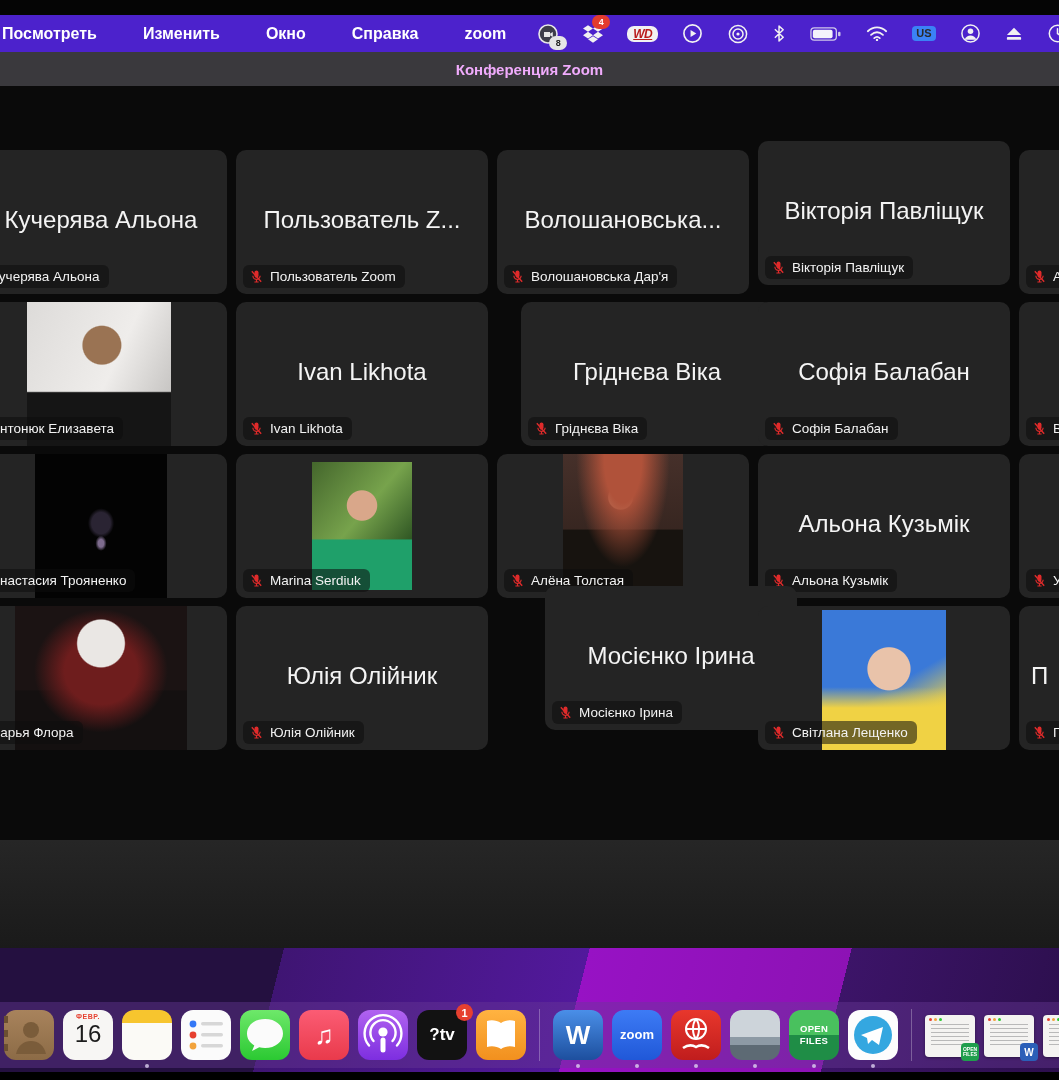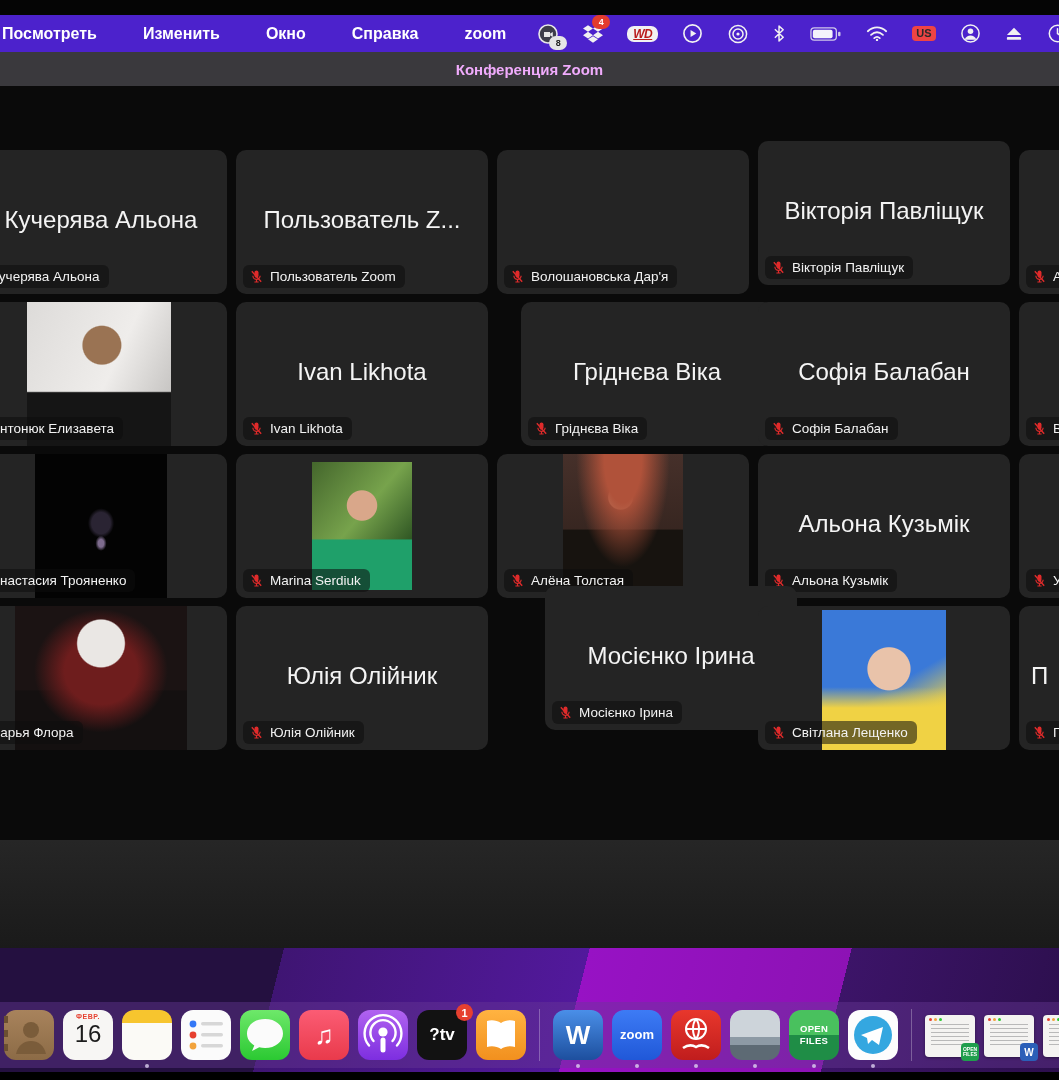--- a/index.html
+++ b/index.html
@@ -13,21 +13,21 @@
   .menu-item{font-size:16px;font-weight:600;color:#fff;padding:0 19px;white-space:nowrap;}
   .menu-item:first-child{padding-left:2px;}
   .status-items{display:flex;align-items:center;margin-left:auto;gap:0;height:100%;}
   .status-item{position:relative;display:flex;align-items:center;justify-content:center;
     height:100%;padding:0 12px;color:#fff;}
   .status-item svg{display:block;}
   .badge{position:absolute;right:4px;bottom:2px;min-width:14px;height:14px;border-radius:8px;
     background:#e6e6e6;color:#222;font-size:9px;font-weight:700;display:flex;align-items:center;
     justify-content:center;padding:0 2px;}
   .badge.red{background:#e33b2e;color:#fff;top:0;right:5px;bottom:auto;}
-  .kbd-box{background:#ef4444;color:#2a2a2a;font-size:11px;font-weight:700;border-radius:4px;
+  .kbd-box{background:#3b82f6;color:#2a2a2a;font-size:11px;font-weight:700;border-radius:4px;
     padding:2px 4px;line-height:1;}
   .wd-box{background:#f2f2f2;color:#b91c1c;font-size:12px;font-weight:800;font-style:italic;
     border-radius:7px;padding:2px 6px;line-height:1;letter-spacing:-0.5px;text-decoration:underline;}
   
   .titlebar{position:absolute;left:0;top:52px;width:100%;height:34px;background:#3a393d;
     display:flex;align-items:center;justify-content:center;border-bottom:1px solid #242424;}
   .titlebar .title{color:#f0abfc;font-size:15px;font-weight:700;}
   
   .meeting{position:absolute;left:0;top:86px;width:100%;height:862px;background:#0a0a0a;overflow:hidden;}
   .tile{position:absolute;width:252px;height:144px;background:#242424;border-radius:10px;overflow:hidden;}
@@ -214,20 +214,21 @@
             <svg class="micoff" width="15" height="15" viewBox="0 0 24 24">
  <path d="M12 2.5a3.2 3.2 0 0 1 3.2 3.2v5a3.2 3.2 0 0 1-6.4 0v-5A3.2 3.2 0 0 1 12 2.5z" fill="#e02b2b"></path>
  <path d="M6.2 10.8a5.8 5.8 0 0 0 11.6 0" stroke="#e02b2b" stroke-width="1.9" fill="none"></path>
  <path d="M12 16.6v3.4M8.6 20.8h6.8" stroke="#e02b2b" stroke-width="1.9"></path>
  <path d="M4.5 3.5l15 17" stroke="#e02b2b" stroke-width="2.2"></path>
             </svg>
             <span>Пользователь Zoom</span>
           </div>
         </div>
         <div class="tile" style="left: 497px; top: 64px;">
+          <div class="center-name">Волошановська...</div>
           <div class="name-label ">
             <svg class="micoff" width="15" height="15" viewBox="0 0 24 24">
  <path d="M12 2.5a3.2 3.2 0 0 1 3.2 3.2v5a3.2 3.2 0 0 1-6.4 0v-5A3.2 3.2 0 0 1 12 2.5z" fill="#e02b2b"></path>
  <path d="M6.2 10.8a5.8 5.8 0 0 0 11.6 0" stroke="#e02b2b" stroke-width="1.9" fill="none"></path>
  <path d="M12 16.6v3.4M8.6 20.8h6.8" stroke="#e02b2b" stroke-width="1.9"></path>
  <path d="M4.5 3.5l15 17" stroke="#e02b2b" stroke-width="2.2"></path>
             </svg>
             <span>Волошановська Дар'я</span>
           </div>
         </div>

